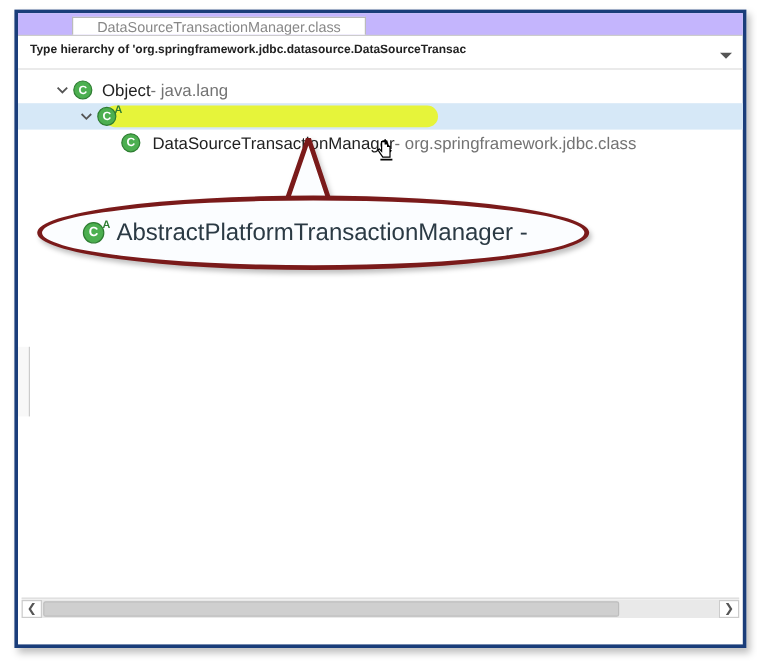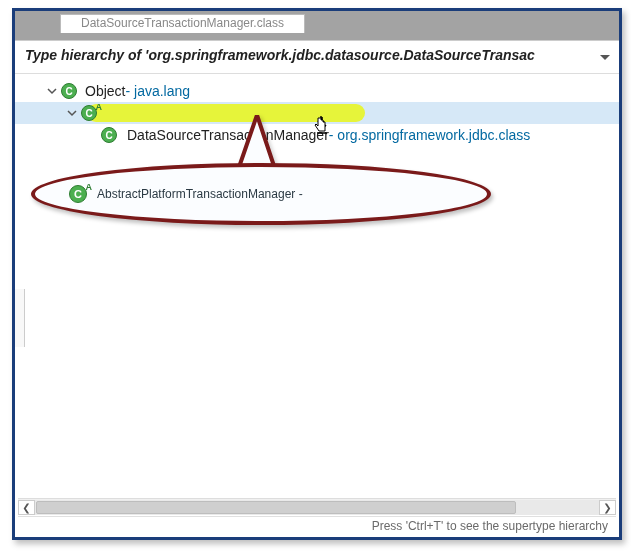--- a/index.html
+++ b/index.html
@@ -14,22 +14,22 @@
   }
   .outer-frame {
     position: absolute;
     left: 12px; top: 8px;
     width: 610px; height: 532px;
     border: 3px solid #1a3d7a;
     background: #fff;
     box-shadow: 3px 4px 6px rgba(0,0,0,0.25);
   }
   .tab-strip {
-    height: 30px;
-    background: #a3a3a3;
+    height: 19px;
+    background: #c4b5fd;
     border-bottom: 1px solid #ccc;
     position: relative;
     overflow: hidden;
   }
   .tab {
     position: absolute;
     left: 45px; top: 3px;
     height: 19px;
     background: #fff;
     border: 1px solid #bbb;
@@ -39,24 +39,23 @@
     color: #888;
   }
   .hdr {
     padding: 6px 8px 10px 10px;
     border-bottom: 1px solid #ddd;
     position: relative;
   }
   .hdr-title {
     font-weight: 700;
     color: #222;
-    font-size: 14px;
+    font-size: 10px;
     white-space: nowrap;
     overflow: hidden;
-    font-style: italic;
   }
   .hdr-menu {
     position: absolute;
     right: 6px; top: 8px;
     width: 16px; height: 16px;
   }
   .tree {
     padding: 6px 0 0 0;
     font-size: 14px;
     color: #333;
@@ -106,41 +105,41 @@
   }
   .cicon .sup {
     position: absolute;
     right: -6px; top: -4px;
     font-size: 9px;
     font-weight: 700;
     color: #2e7d32;
     background: transparent;
   }
   .cls-name { color: #222; }
-  .pkg { color: #0369a1; }
+  .pkg { color: #737373; }
   .cursor {
     position: absolute;
     left: 297px; top: 104px;
     z-index: 5;
   }
   
   .callout {
     position: absolute;
     left: 16px; top: 152px;
     width: 460px; height: 62px;
     border: 4px solid #7a1a1a;
     border-radius: 50%;
     box-shadow: 2px 3px 4px rgba(0,0,0,0.25), inset 0 0 0 1px rgba(255,255,255,0.0);
     z-index: 4;
     background: #fbfdff;
     display: flex;
     align-items: center;
     padding-left: 34px;
   }
-  .callout .cls-name { font-size: 12px; color: #2b3a44; }
+  .callout .cls-name { font-size: 20px; color: #2b3a44; }
   .callout .cicon { width:18px; height:18px; font-size:11px; }
   .callout-tail {
     position: absolute;
     left: 212px; top: 104px;
     z-index: 3;
     filter: drop-shadow(2px 2px 2px rgba(0,0,0,0.2));
   }
   
   .hscroll {
     position: absolute;
@@ -258,17 +257,14 @@
   <div class="lefttab"></div>
 
   <div class="hscroll">
     <div class="arrow">❮</div>
     <div class="track">
       <div class="thumb"></div>
     </div>
     <div class="arrow">❯</div>
   </div>
 
-  <div class="status">
-    <span>Press 'Ctrl+T' to see the supertype hierarchy</span>
-  </div>
 
 </div>
 
 </body></html>

